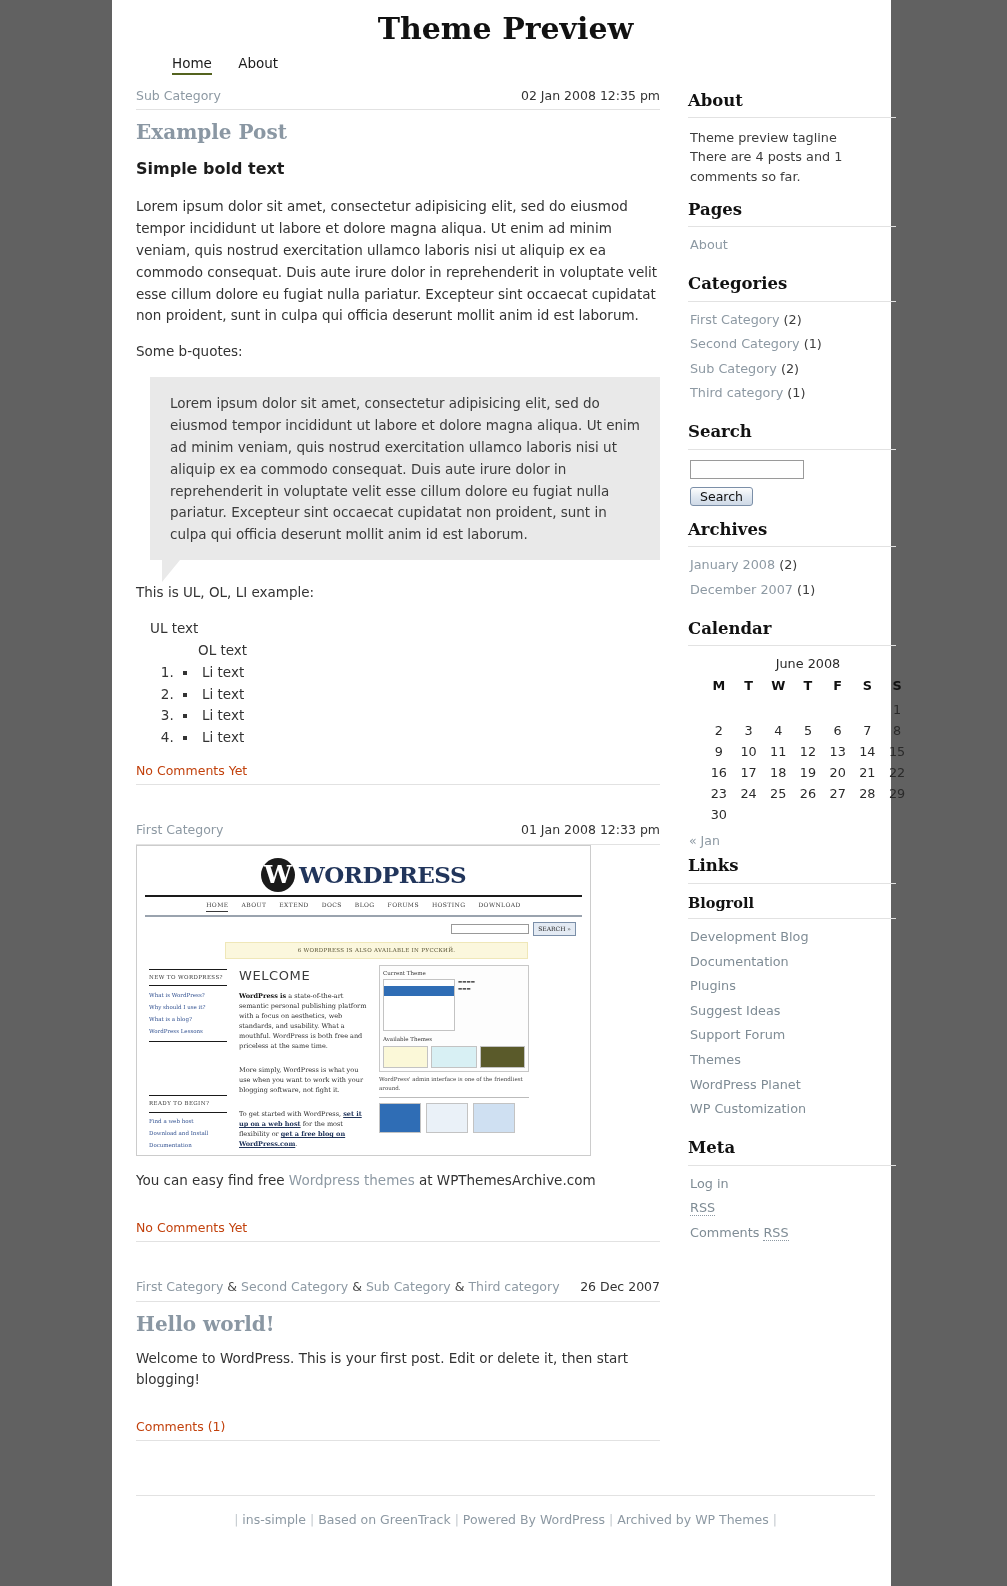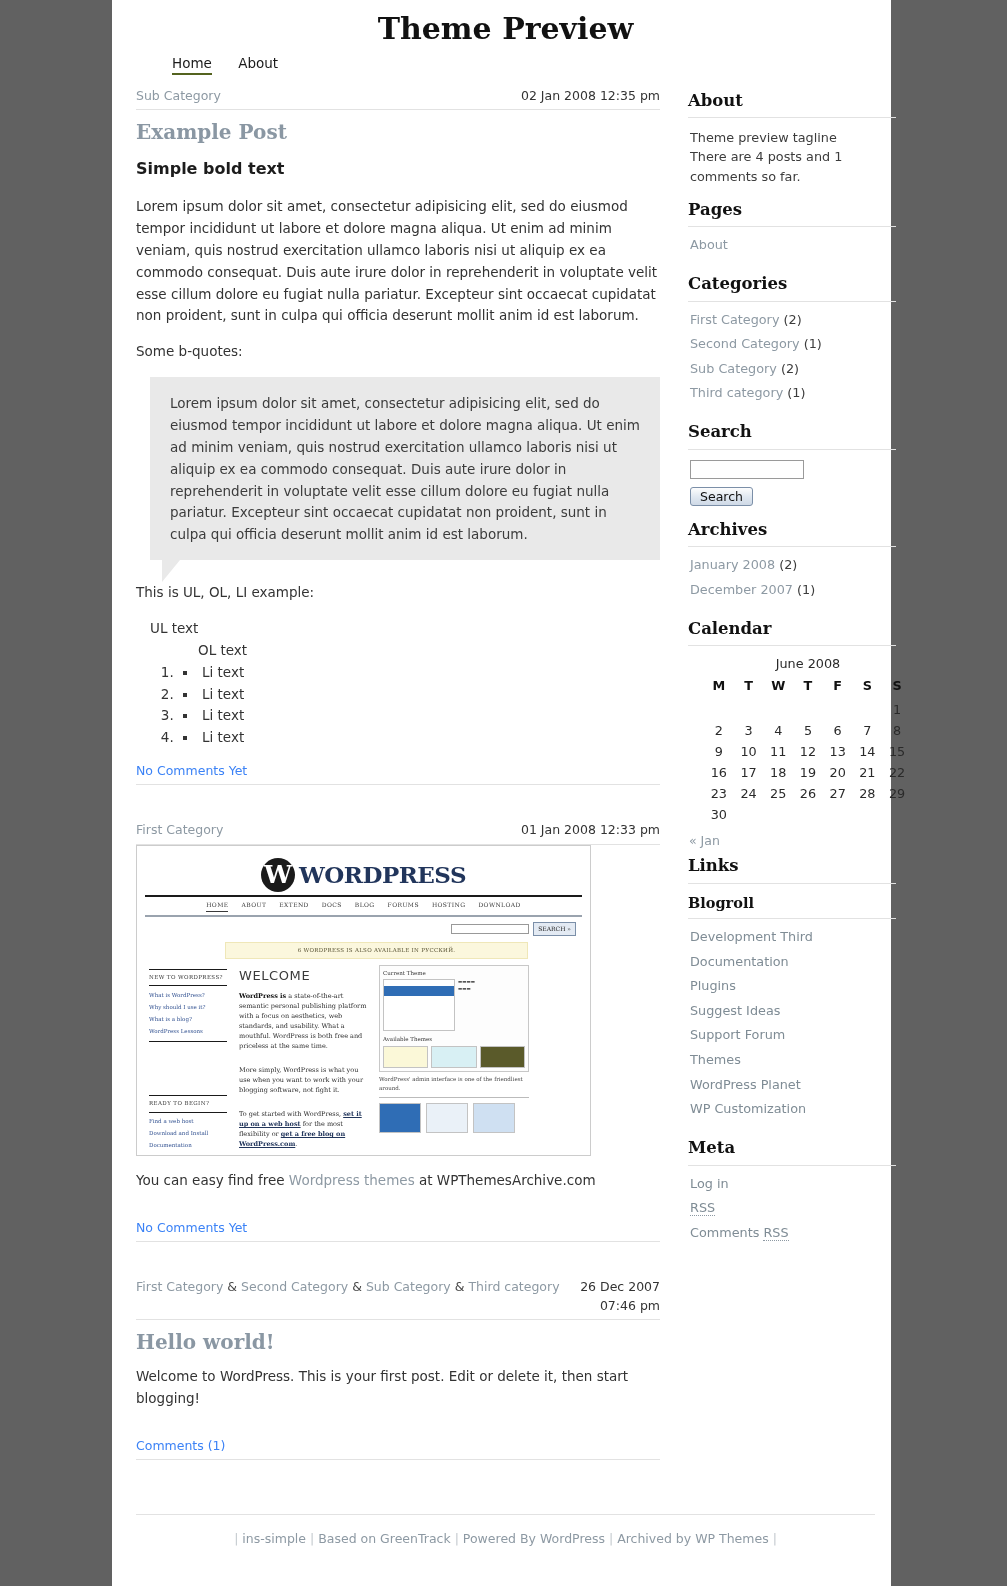--- a/index.html
+++ b/index.html
@@ -107,21 +107,21 @@
   .list-demo .ul-label { margin-left: 14px; }
   .list-demo .ol-label { margin-left: 62px; }
   .list-demo ol { margin: 0; padding-left: 42px; }
   .list-demo ol li { padding-left: 4px; }
   .list-demo ol li ul { margin: 0; padding-left: 16px; list-style: square; }
   .list-demo ol li ul li { font-size: 13.5px; }
 
   .comments-link {
     display: block;
     font-size: 12.5px;
-    color: #3b82f6;
+    color: #c2410c;
     text-decoration: none;
     border-bottom: 1px solid #e2e2e2;
     padding: 14px 0 6px 0;
     margin-bottom: 26px;
   }
 
   .post-image {
     display: block;
     border: 1px solid #cccccc;
     margin: 0 0 14px 0;
@@ -423,21 +423,20 @@
 
           <a href="#" class="comments-link">No Comments Yet</a>
         </div>
 
         <div class="post">
           <div class="post-meta stacked">
             <span class="cats">
               <a href="#">First Category</a><span class="amp"> &amp; </span><a href="#">Second Category</a><span class="amp"> &amp; </span><a href="#">Sub Category</a><span class="amp"> &amp; </span><a href="#">Third category</a>
             </span>
             <span class="date">26 Dec 2007</span>
-            <div class="date">07:46 pm</div>
           </div>
 
           <h2 class="post-title">Hello world!</h2>
 
           <div class="post-body">
             <p>Welcome to WordPress. This is your first post. Edit or delete it, then start blogging!</p>
           </div>
 
           <a href="#" class="comments-link">Comments (1)</a>
         </div>
@@ -546,21 +545,21 @@
               <td></td>
               <td></td>
             </tr>
           </tbody>
         </table>
         <div class="cal-nav"><a href="#">« Jan</a></div>
 
         <h2 class="sb-h">Links</h2>
         <h3 class="sb-h sub">Blogroll</h3>
         <ul class="sb-list">
-          <li><a href="#" class="plain">Development Third</a></li>
+          <li><a href="#" class="plain">Development Blog</a></li>
           <li><a href="#" class="plain">Documentation</a></li>
           <li><a href="#" class="plain">Plugins</a></li>
           <li><a href="#" class="plain">Suggest Ideas</a></li>
           <li><a href="#" class="plain">Support Forum</a></li>
           <li><a href="#" class="plain">Themes</a></li>
           <li><a href="#" class="plain">WordPress Planet</a></li>
           <li><a href="#" class="plain">WP Customization</a></li>
         </ul>
 
         <h2 class="sb-h">Meta</h2>

